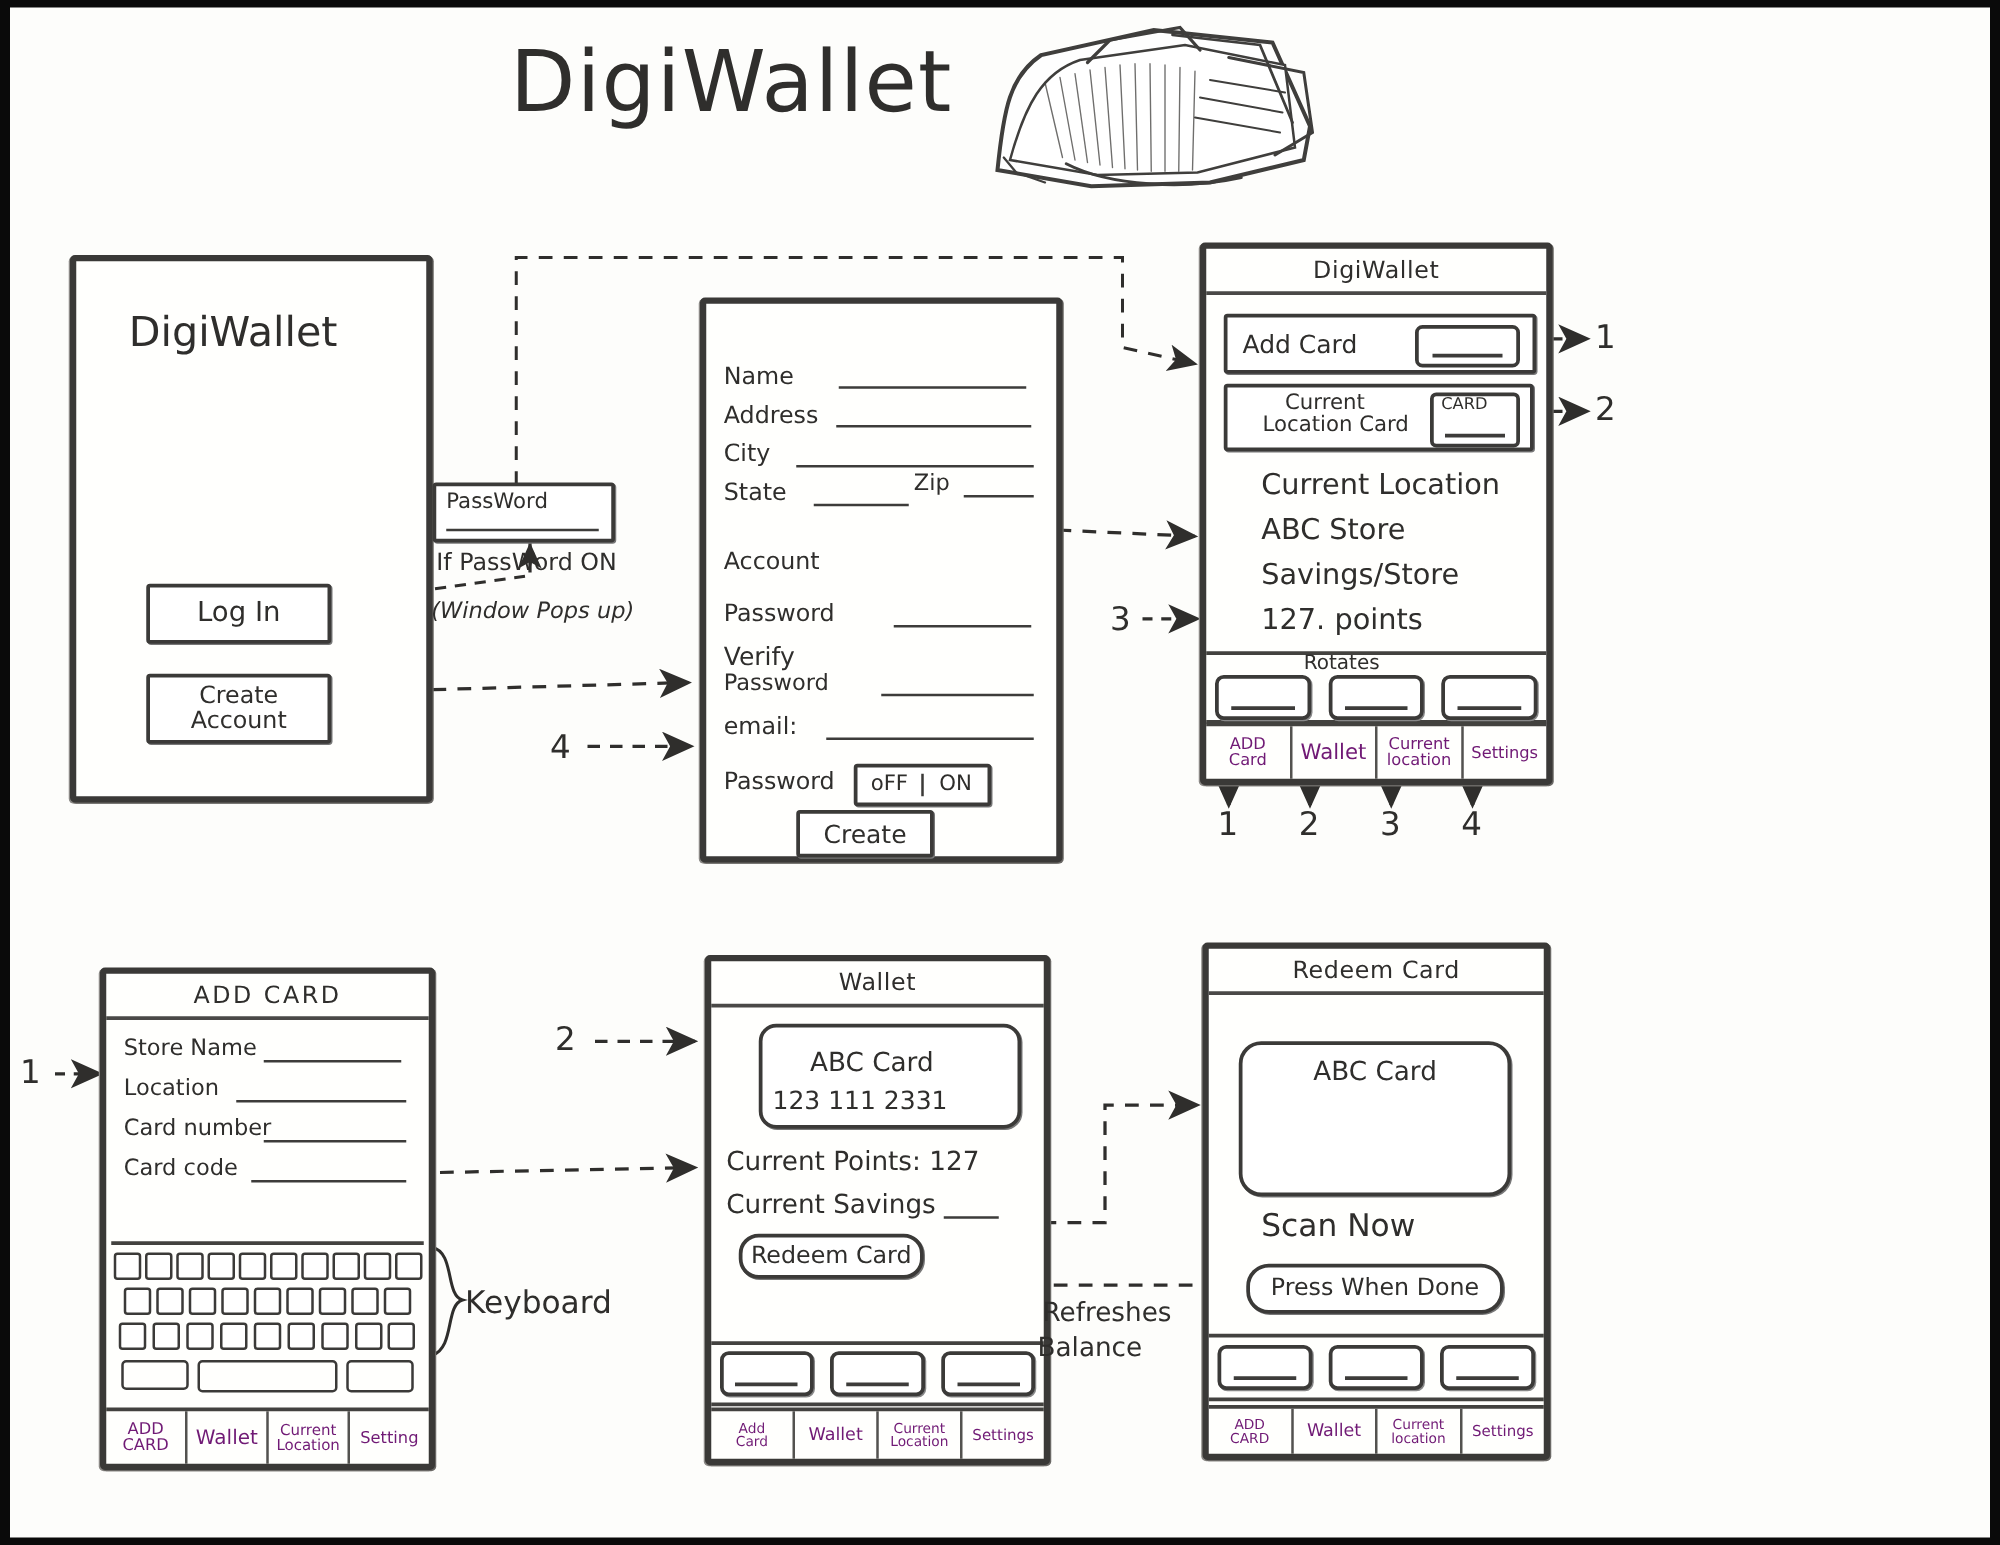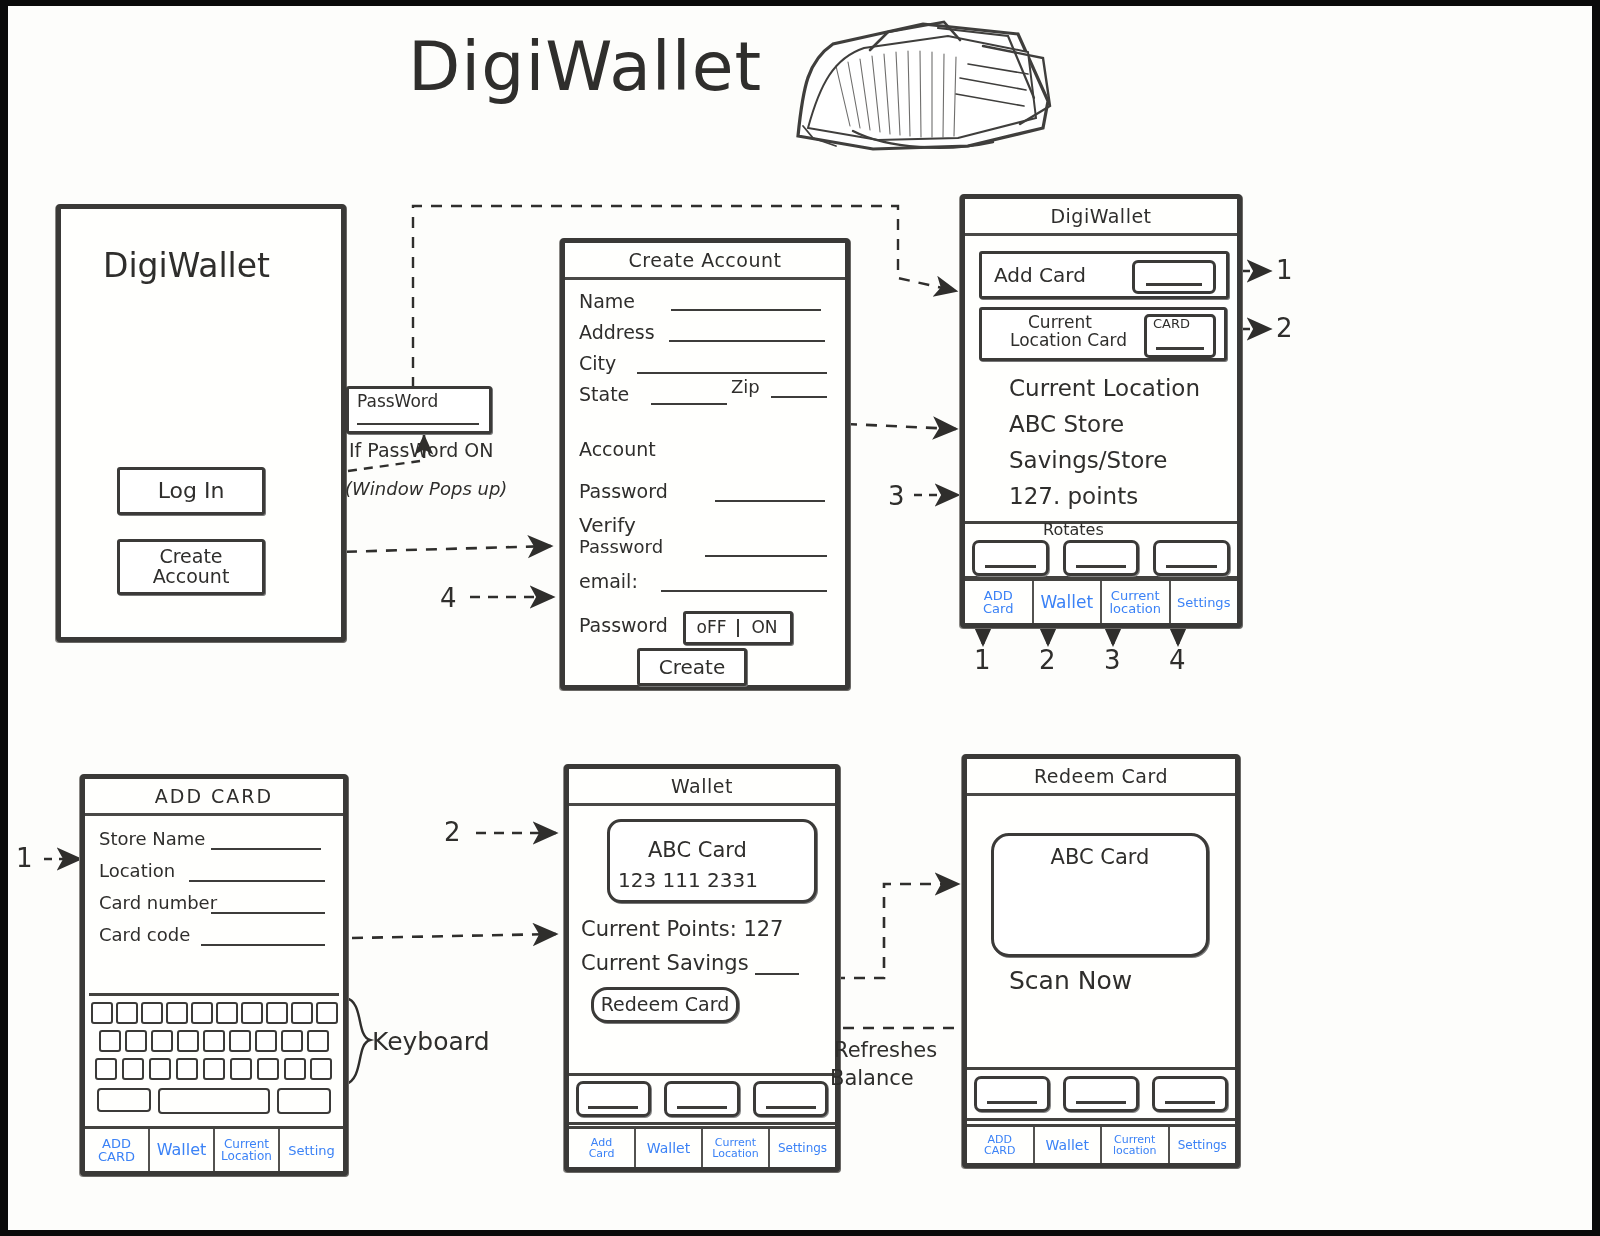--- a/index.html
+++ b/index.html
@@ -37,21 +37,21 @@
   }
   .rbox{ border-radius:14px; }
   .fieldline{ border-bottom:2px solid #3d3c3a; }
   .navbar{
     position:absolute;left:0;right:0;bottom:0;height:42px;
     border-top:3px solid #43423f;display:flex;
   }
   .navcell{
     flex:1;border-right:2px solid #53524f;
     display:flex;align-items:center;justify-content:center;
-    font-size:13px;line-height:1.0;text-align:center;color:#3b82f6;
+    font-size:13px;line-height:1.0;text-align:center;color:#701a75;
   }
   .navcell:last-child{border-right:none;}
   .carousel{
     position:absolute;left:0;right:0;height:48px;
     border-top:3px solid #43423f;border-bottom:3px solid #43423f;
     display:flex;align-items:center;justify-content:space-around;
   }
   .ctile{
     width:26%;height:30px;border:3px solid #3b3a38;border-radius:7px;background:#fff;
     position:relative;box-shadow:1px 1px 0 #888;
@@ -223,21 +223,20 @@
   </div>
   <div class="lbl" style="left:341px;top:434px;font-size:19px;">If PassWord ON</div>
   <div class="lbl" style="left:337px;top:473px;font-size:18px;font-style:italic;">(Window Pops up)</div>
 
   <div class="lbl big" style="left:432px;top:578px;">4</div>
   <div class="lbl big" style="left:880px;top:476px;">3</div>
   <div class="lbl big" style="left:1268px;top:250px;">1</div>
   <div class="lbl big" style="left:1268px;top:308px;">2</div>
 
   <div class="phone" style="left:552px;top:232px;width:280px;height:442px;">
-    <div class="titlebar">Create Account</div>
 
     <div class="lbl" style="left:14px;top:48px;font-size:19px;">Name</div>
     <div class="fieldline" style="position:absolute;left:106px;top:66px;width:150px;"></div>
 
     <div class="lbl" style="left:14px;top:79px;font-size:19px;">Address</div>
     <div class="fieldline" style="position:absolute;left:104px;top:97px;width:156px;"></div>
 
     <div class="lbl" style="left:14px;top:110px;font-size:19px;">City</div>
     <div class="fieldline" style="position:absolute;left:72px;top:129px;width:190px;"></div>
 
@@ -445,20 +444,23 @@
 
   <div class="phone" style="left:954px;top:748px;width:268px;height:404px;">
     <div class="titlebar">Redeem Card</div>
 
     <div class="sbox rbox" style="position:absolute;left:24px;top:74px;width:212px;height:118px;border-radius:18px;align-items:flex-start;">
       <span style="position:absolute;left:0;right:0;top:10px;font-size:21px;text-align:center;">ABC Card</span>
     </div>
 
     <div class="lbl" style="left:42px;top:208px;font-size:25px;">Scan Now</div>
 
+    <div class="sbox rbox" style="position:absolute;left:30px;top:252px;width:200px;height:34px;border-radius:18px;font-size:19px;">
+      <span>Press When Done</span>
+    </div>
 
     <div class="carousel" style="bottom:42px;height:48px;">
       <div class="ctile"></div>
       <div class="ctile"></div>
       <div class="ctile"></div>
     </div>
 
     <div class="navbar" style="height:36px;">
       <div class="navcell">
         <span style="font-size:11px;"><span>ADD</span><br>

